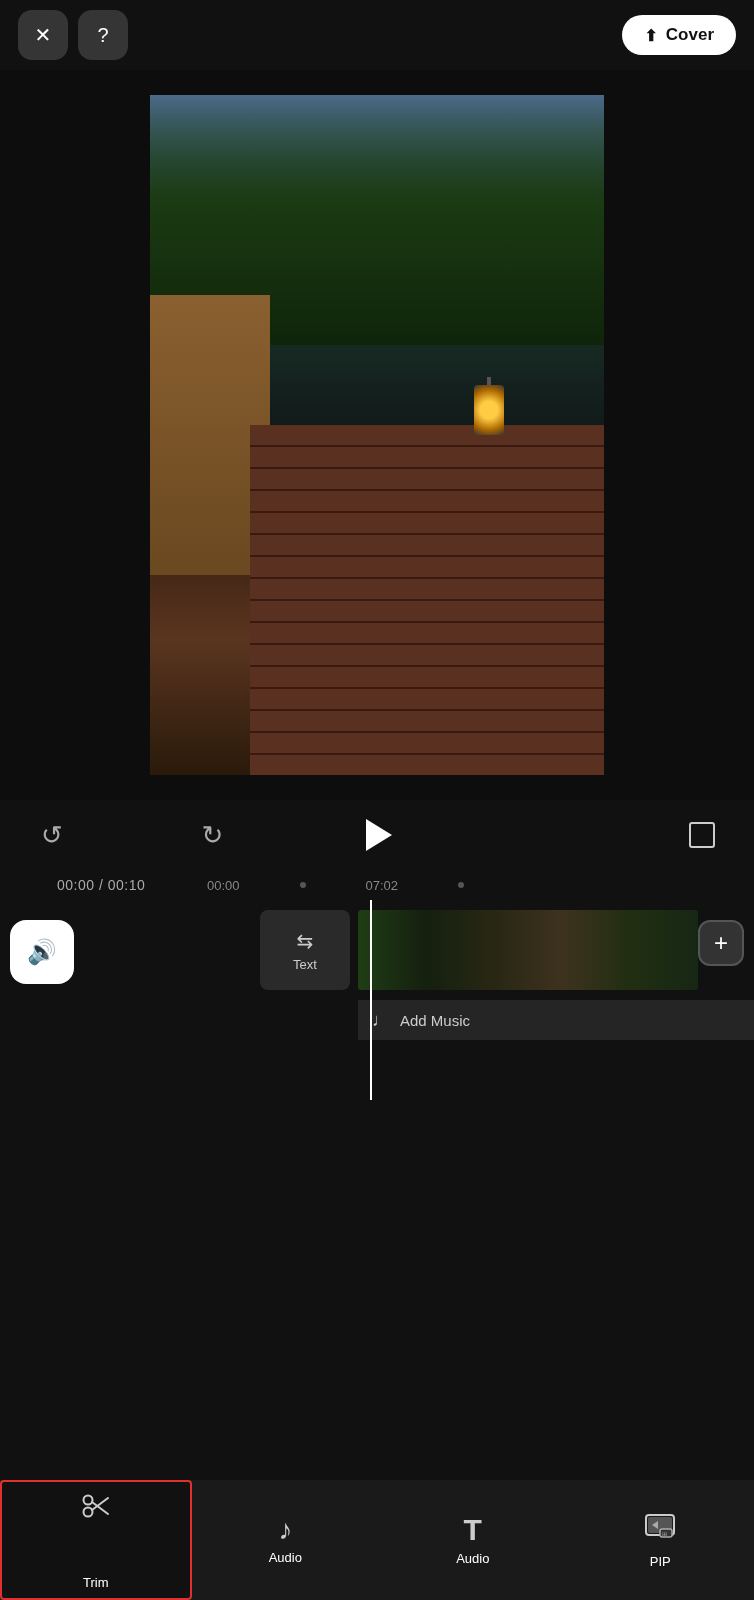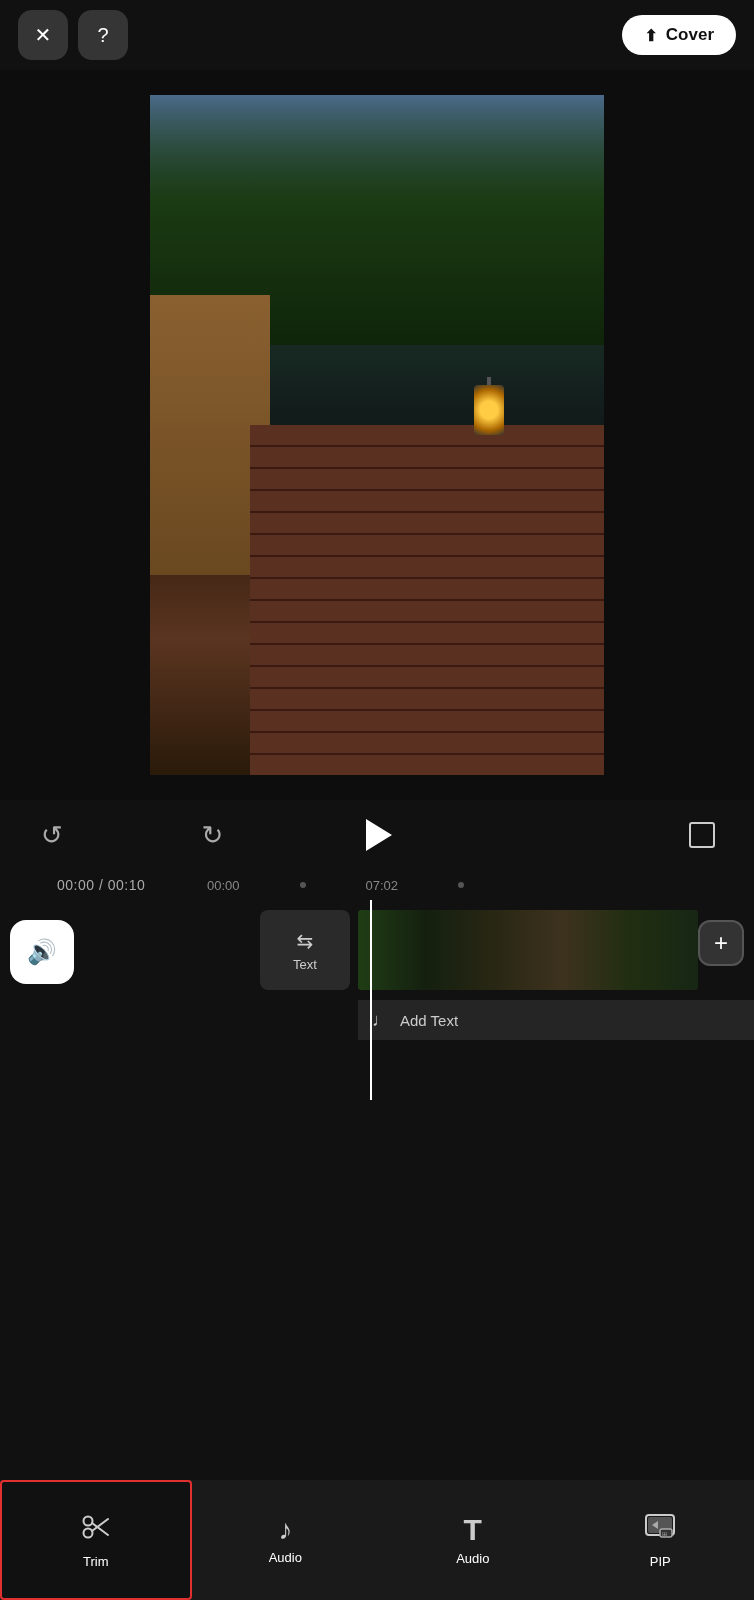--- a/index.html
+++ b/index.html
@@ -352,20 +352,21 @@
       border: none;
       background: none;
       color: #ccc;
       font-size: 13px;
       padding: 8px 4px;
     }
     .tool-item.active {
       background: #111;
       border: 2.5px solid #e03030;
       border-radius: 4px;
+      justify-content: space-between;
     }
     .tool-icon {
       font-size: 28px;
       line-height: 1;
     }
     .tool-label {
       font-size: 13px;
       color: #ffffff;
     }
     .tool-item.active .tool-label {
@@ -466,21 +467,21 @@
   <div class="video-strip">
     <div class="video-strip-inner"></div>
   </div>
 
   <button class="add-clip-btn">
     <span>+</span>
   </button>
 
   <div class="add-music-row">
     <span class="music-icon">♩</span>
-    <span>Add Text</span>
+    <span>Add Music</span>
   </div>
 </div>
 
 <div class="bottom-toolbar">
 
   <button class="tool-item active">
     <span class="tool-icon scissors-icon">
       <svg viewBox="0 0 32 32" fill="none" xmlns="http://www.w3.org/2000/svg">
         <circle cx="8" cy="22" r="4.5" stroke="#ccc" stroke-width="2"></circle>
         <circle cx="8" cy="10" r="4.5" stroke="#ccc" stroke-width="2"></circle>

